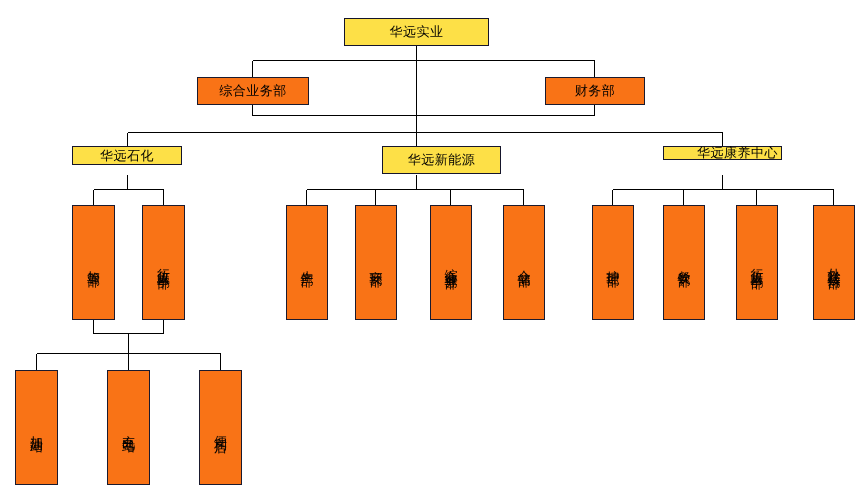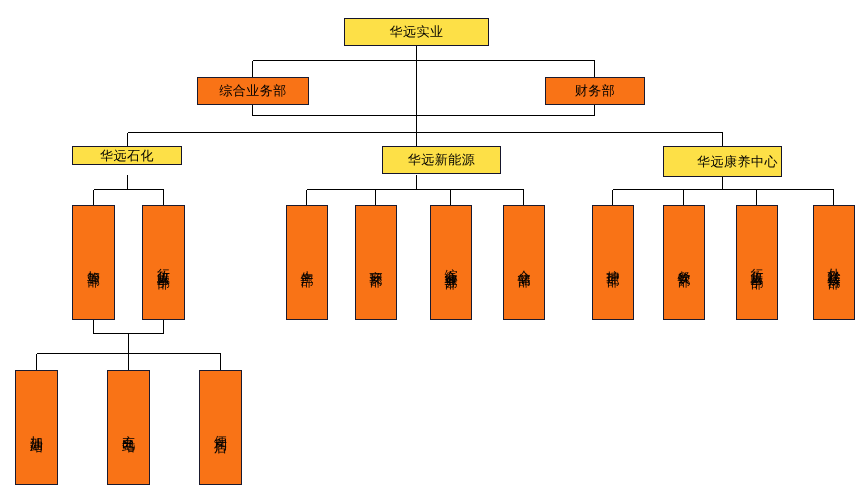--- a/index.html
+++ b/index.html
@@ -128,21 +128,21 @@
   </div>
 
   <div class="node accent" style="left:72px; top:146px; width:110px; height:19px;">
     <span class="lbl">华远石化</span>
   </div>
 
   <div class="node accent" style="left:357px; top:146px; width:119px; height:28px;margin-left:25px;">
     <span class="lbl">华远新能源</span>
   </div>
 
-  <div class="node accent" style="left:663px; top:146px; width:119px; height:31px;padding-left:30px;">
+  <div class="node accent" style="left:663px; top:146px; width:119px; height:14px;padding-left:30px;">
     <span class="lbl">华远康养中心</span>
   </div>
 
   <div class="node vert" style="left:72px; top:205px; width:43px; height:115px;">
     <span class="lbl">加管部</span>
   </div>
 
   <div class="node vert" style="left:142px; top:205px; width:43px; height:115px;">
     <span class="lbl">行政人事部</span>
   </div>

